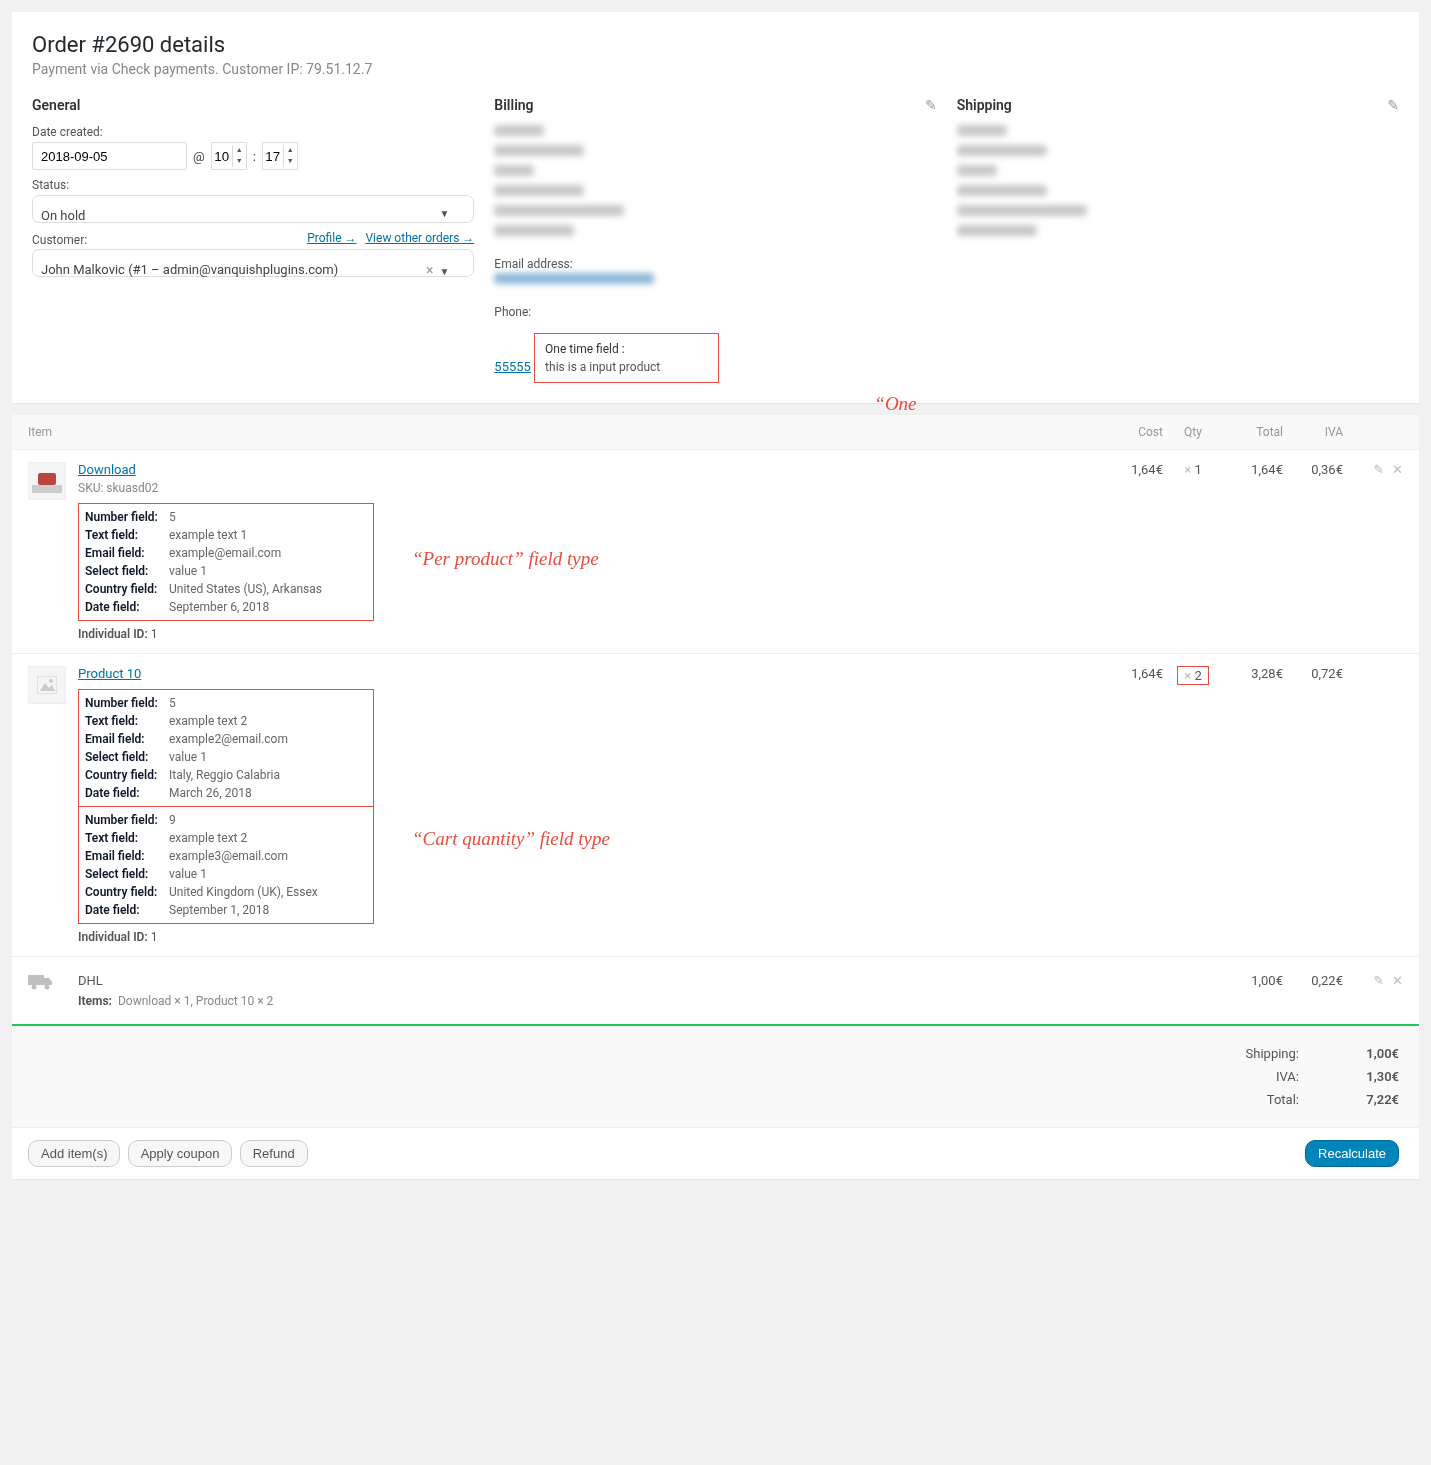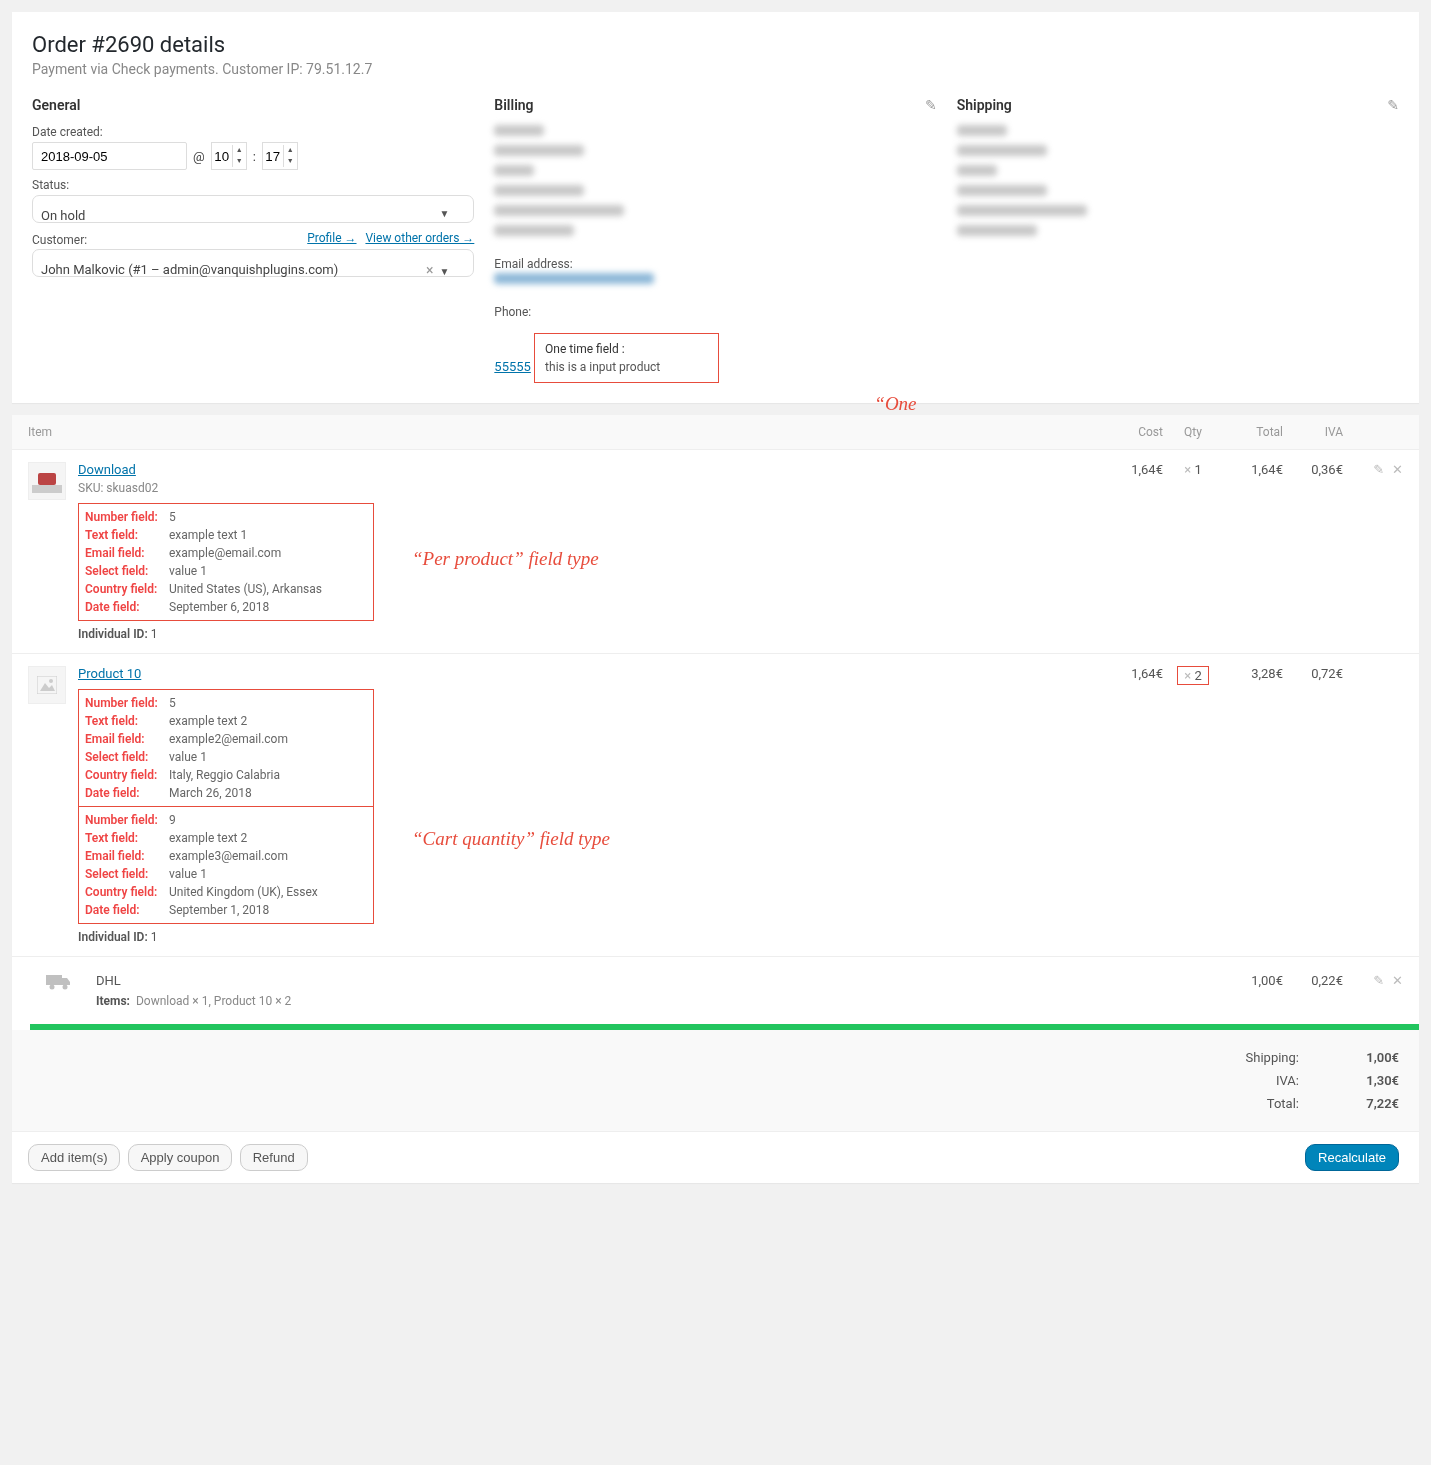--- a/index.html
+++ b/index.html
@@ -48,26 +48,26 @@
 .item-name { color: #0073aa; text-decoration: underline; font-size: 13px; }
 .item-sku { font-size: 12px; color: #888; margin-top: 4px; }
 .item-nums { display: flex; align-items: flex-start; }
 .item-cost { width: 60px; text-align: right; font-size: 13px; color: #555; }
 .item-qty { width: 60px; text-align: center; font-size: 13px; color: #555; }
 .item-total { width: 60px; text-align: right; font-size: 13px; color: #555; }
 .item-iva { width: 60px; text-align: right; font-size: 13px; color: #555; }
 .item-actions { width: 60px; text-align: right; color: #bbb; font-size: 13px; display:flex; justify-content:flex-end; gap:8px; }
 .field-box { border: 1.3px solid #e74c3c; padding: 4px 0; margin-top: 8px; width: 296px; }
 .field-line { display: flex; padding: 2px 6px; font-size: 12px; }
-.field-label { width: 84px; color: #ef4444; font-weight: 600; }
+.field-label { width: 84px; color: #0f172a; font-weight: 600; }
 .field-value { color: #666; }
 .indiv { font-size: 12px; color: #555; margin-top: 6px; }
 .indiv strong { font-weight: 600; }
 .qty-box-red { border: 1.2px solid #e74c3c; padding: 1px 6px; display: inline-block; }
-.ship-row { display: flex; padding: 16px; border-bottom: 6px solid #22c55e; margin-left: 18px; }
+.ship-row { display: flex; padding: 16px; border-bottom: 2px solid #22c55e; }
 .ship-icon { width: 38px; color: #bbb; font-size: 18px; margin-right: 12px; }
 .ship-body { flex: 1; }
 .totals { background: #f9f9f9; padding: 16px 20px; border-bottom: 1px solid #eee; }
 .total-line { display: flex; justify-content: flex-end; padding: 4px 0; font-size: 13px; color: #555; }
 .total-label { text-align: right; }
 .total-value { width: 100px; text-align: right; font-weight: 600; }
 .actions-row { display: flex; justify-content: space-between; padding: 12px 16px; background: #fff; }
 .btn { border: 1px solid #ccc; background: #f7f7f7; padding: 5px 12px; border-radius: 10px; font-size: 13px; cursor: pointer; margin-right: 4px; color: #555; }
 .btn-primary { background: #0085ba; border-color: #006799; color: #fff; }
 .rel { position: relative; }

